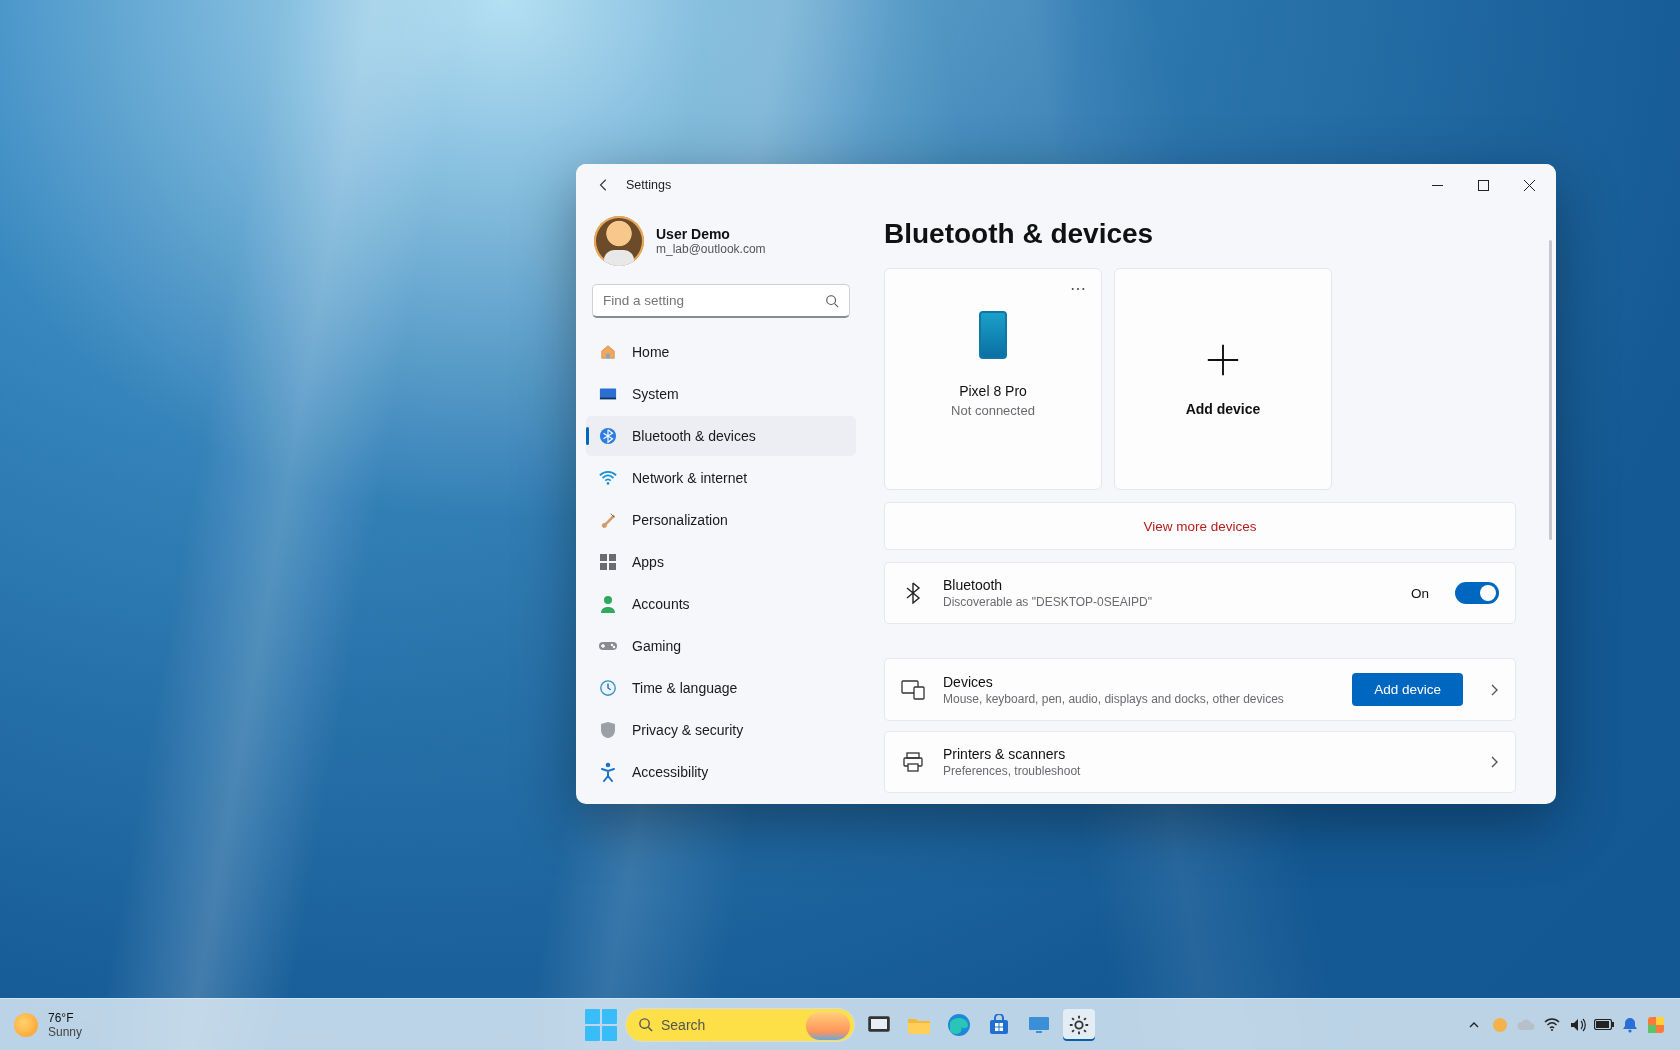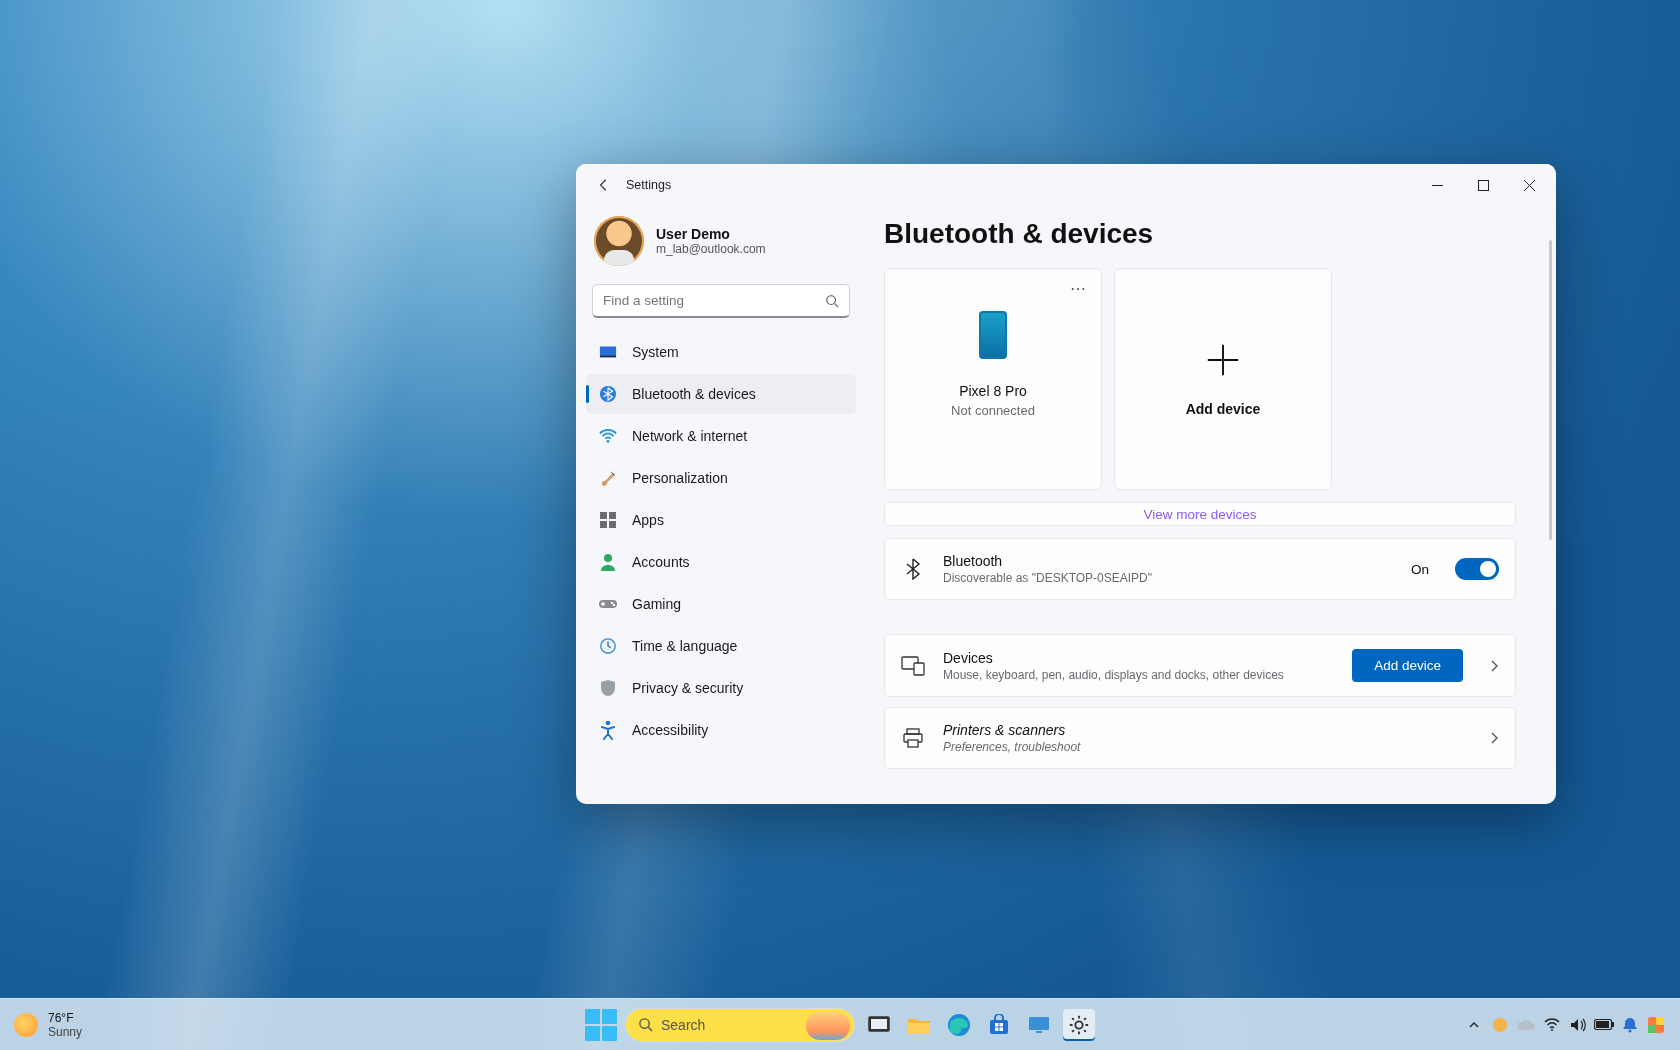--- a/index.html
+++ b/index.html
@@ -102,23 +102,23 @@
       background: linear-gradient(180deg,#1aa0c8 0%, #0b6fa4 100%);
       border:2px solid #1078a7;
     }
     .card .dname { margin-top:24px; font-size:14px; color:#111; }
     .card .dstatus { margin-top:4px; font-size:13px; color:#6a6a70; }
     .card.add .plus { margin-top:58px; }
     .card.add .plus svg { width:38px; height:38px; color:#111; }
     .card.add .dname { margin-top:22px; font-weight:600; }
 
     .link-row {
-      margin-top:12px; height:24px; background:#fdfdfe; border:1px solid #e8e8ec; border-radius:5px;
+      margin-top:12px; height:48px; background:#fdfdfe; border:1px solid #e8e8ec; border-radius:5px;
       display:flex; align-items:center; justify-content:center;
-      color:#8b5cf6; font-size:13.5px; width:632px;
+      color:#b91c1c; font-size:13.5px; width:632px;
     }
 
     .setting-row {
       margin-top:12px; width:632px; background:#fdfdfe; border:1px solid #e8e8ec; border-radius:5px;
       display:flex; align-items:center; padding:14px 16px; gap:18px;
     }
     .setting-row .sicon { width:24px; height:24px; display:flex;align-items:center;justify-content:center; color:#333; }
     .setting-row .stext { flex:1; }
     .setting-row .stitle { font-size:14px; color:#111; }
     .setting-row .ssub { font-size:12px; color:#6a6a70; margin-top:2px; }
@@ -230,20 +230,29 @@
           <svg width="14" height="14" viewBox="0 0 16 16">
               <circle cx="7" cy="7" r="5" fill="none" stroke="currentColor" stroke-width="1.3"></circle>
               <path d="M11 11l4 4" stroke="currentColor" stroke-width="1.3"></path>
             </svg>
         </span>
       </div>
 
       <div class="nav">
         <div class="nav-item">
           <span class="nico">
+              <svg width="18" height="18" viewBox="0 0 20 20">
+                <path d="M3 9 10 3l7 6v8H3z" fill="#f0a75a" stroke="#c2743a" stroke-width="0.6"></path>
+                <rect x="8" y="12" width="4" height="5" fill="#7aa6d4"></rect>
+              </svg>
+            </span>
+          <span>Home</span>
+        </div>
+        <div class="nav-item">
+          <span class="nico">
               <svg width="18" height="14" viewBox="0 0 20 14">
                 <rect x="1" y="1" width="18" height="11" rx="1" fill="#2b6fd4"></rect>
                 <rect x="1" y="11" width="18" height="2" fill="#15315a"></rect>
               </svg>
             </span>
           <span>System</span>
         </div>
         <div class="nav-item active">
           <span class="nico">
               <svg width="18" height="18" viewBox="0 0 20 20">
@@ -384,21 +393,21 @@
           <div class="ssub">Mouse, keyboard, pen, audio, displays and docks, other devices</div>
         </div>
         <button class="pill-btn">Add device</button>
         <div class="chev">
           <svg width="8" height="12" viewBox="0 0 8 12">
               <path d="M1 1l5 5-5 5" fill="none" stroke="currentColor" stroke-width="1.4"></path>
             </svg>
         </div>
       </div>
 
-      <div class="setting-row" style="margin-top:10px;font-style:italic;">
+      <div class="setting-row" style="margin-top:10px;">
         <div class="sicon">
           <svg width="22" height="20" viewBox="0 0 22 20">
               <rect x="5" y="1" width="12" height="5" fill="none" stroke="#333" stroke-width="1.3"></rect>
               <rect x="2" y="6" width="18" height="8" rx="1" fill="none" stroke="#333" stroke-width="1.3"></rect>
               <rect x="6" y="12" width="10" height="7" fill="#fff" stroke="#333" stroke-width="1.3"></rect>
             </svg>
         </div>
         <div class="stext">
           <div class="stitle">Printers &amp; scanners</div>
           <div class="ssub">Preferences, troubleshoot</div>

